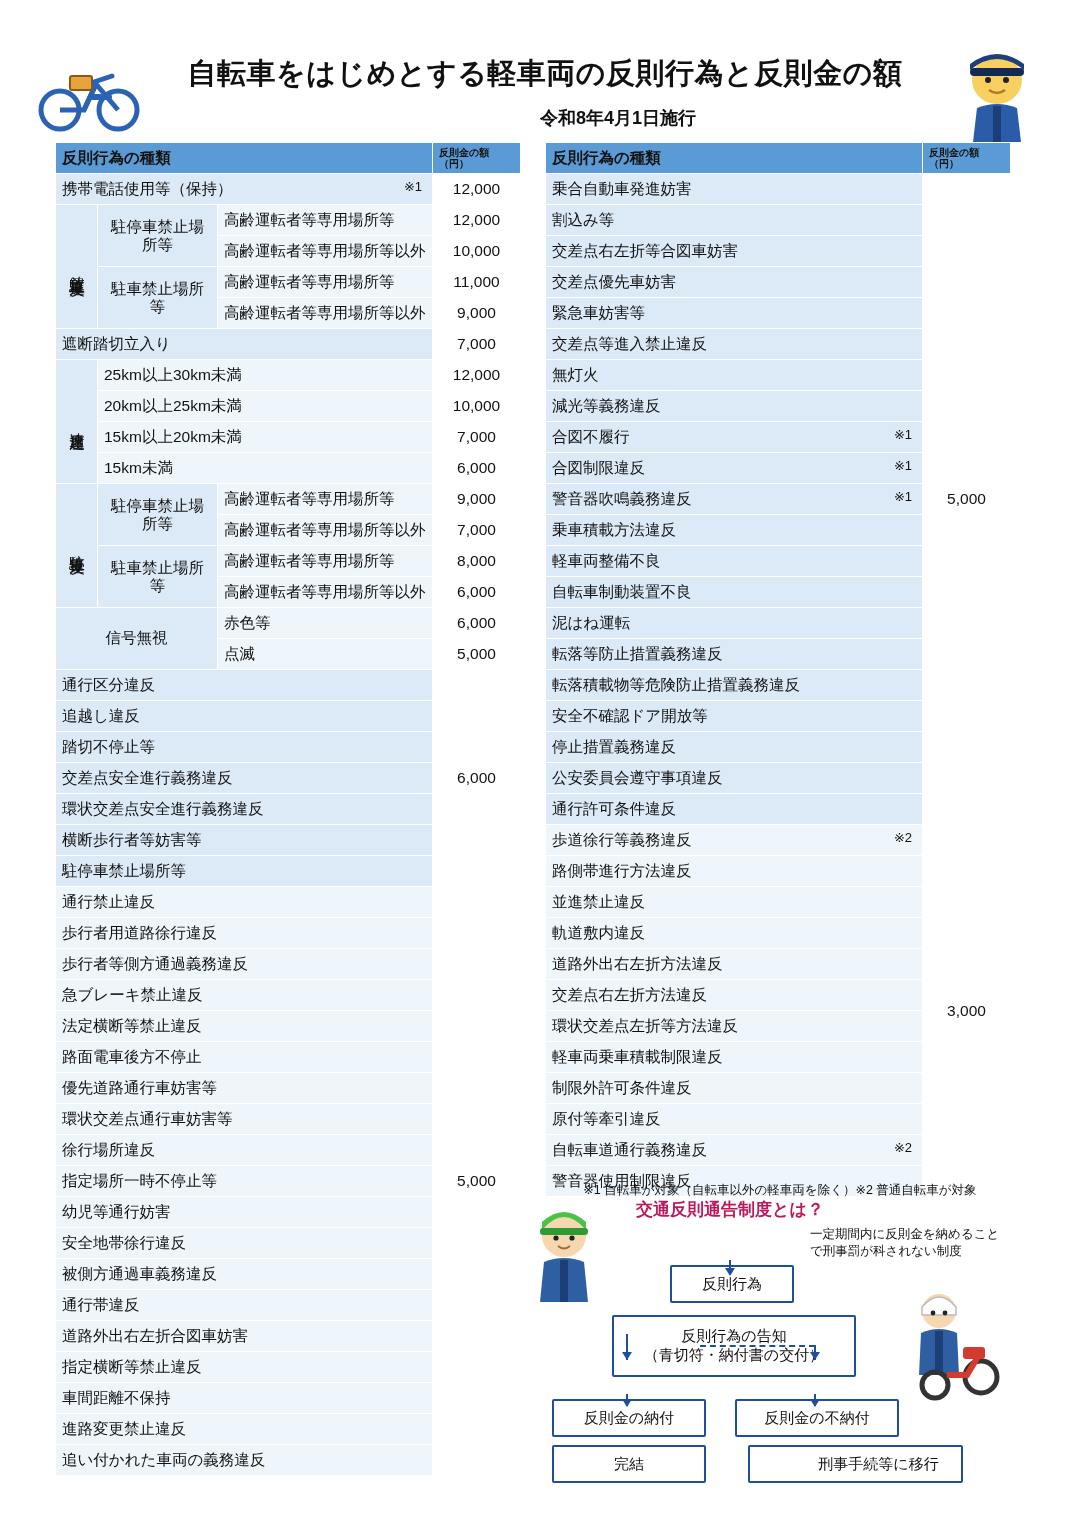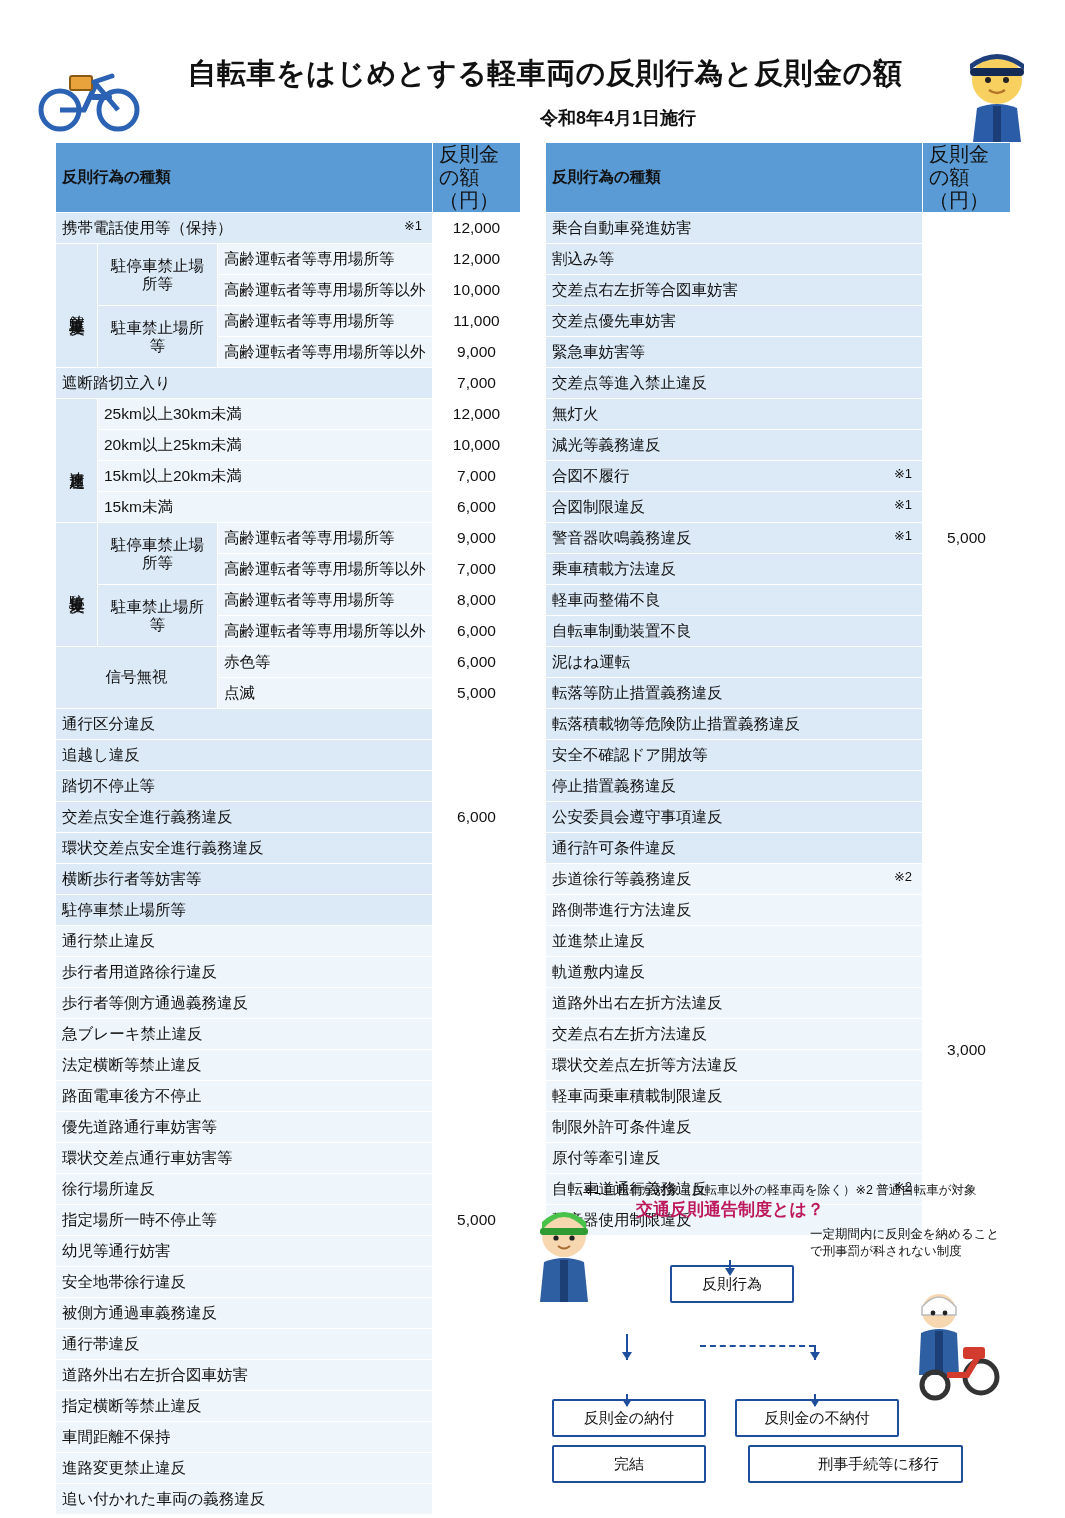--- a/index.html
+++ b/index.html
@@ -34,21 +34,21 @@
     font-size:15.5px;
     padding:0 6px;
     height:30px;
     vertical-align:middle;
     color:#111;
   }
   .hdr{
     background:#5b9bd5;color:#ffffff;font-weight:bold;font-size:21px;
     text-align:left;height:44px;border:1px solid #ffffff;
   }
-  .hdr.small{font-size:20px;line-height:1.15;font-weight:normal;}
+  .hdr.small{font-size:10px;line-height:1.15;font-weight:bold;}
   .rowA{background:#dce9f6;}
   .rowB{background:#eef5fb;}
   .amount{text-align:center;font-size:17px;background:#ffffff;}
   .vlabel{
     background:#dce9f6;text-align:center;font-size:15.5px;
     writing-mode:vertical-rl;text-orientation:upright;
     letter-spacing:1px;padding:2px 0;
   }
   .sub{background:#dce9f6;text-align:center;font-size:14.5px;line-height:1.15;}
   .ind{padding-left:18px;}
@@ -452,20 +452,26 @@
       <circle cx="30" cy="100" r="13" fill="none" stroke="#333" stroke-width="5"></circle>
       <path d="M42 90 L62 90 L74 70" stroke="#d43b2f" stroke-width="6" fill="none"></path>
       <rect x="58" y="62" width="22" height="12" rx="3" fill="#d43b2f"></rect>
     </svg>
   </div>
 
   <div class="fbox" id="fb-hanzoku">反則行為</div>
   <div class="arrow" style="left:729px;top:1260px;width:2px;height:12px;"></div>
   <div class="ahead" style="left:725px;top:1268px;"></div>
 
+  <div class="fbox" id="fb-kokuchi">
+    <div>
+      <div>反則行為の告知</div>
+      <div>（青切符・納付書の交付）</div>
+    </div>
+  </div>
 
   <div class="arrow" style="left:626px;top:1334px;width:2px;height:26px;"></div>
   <div class="ahead" style="left:622px;top:1352px;"></div>
   <div class="dash" style="left:700px;top:1345px;width:115px;"></div>
   <div class="arrow" style="left:814px;top:1345px;width:2px;height:15px;"></div>
   <div class="ahead" style="left:810px;top:1352px;"></div>
 
   <div class="fbox" id="fb-nofu">反則金の納付</div>
   <div class="fbox" id="fb-funofu">反則金の不納付</div>
 

